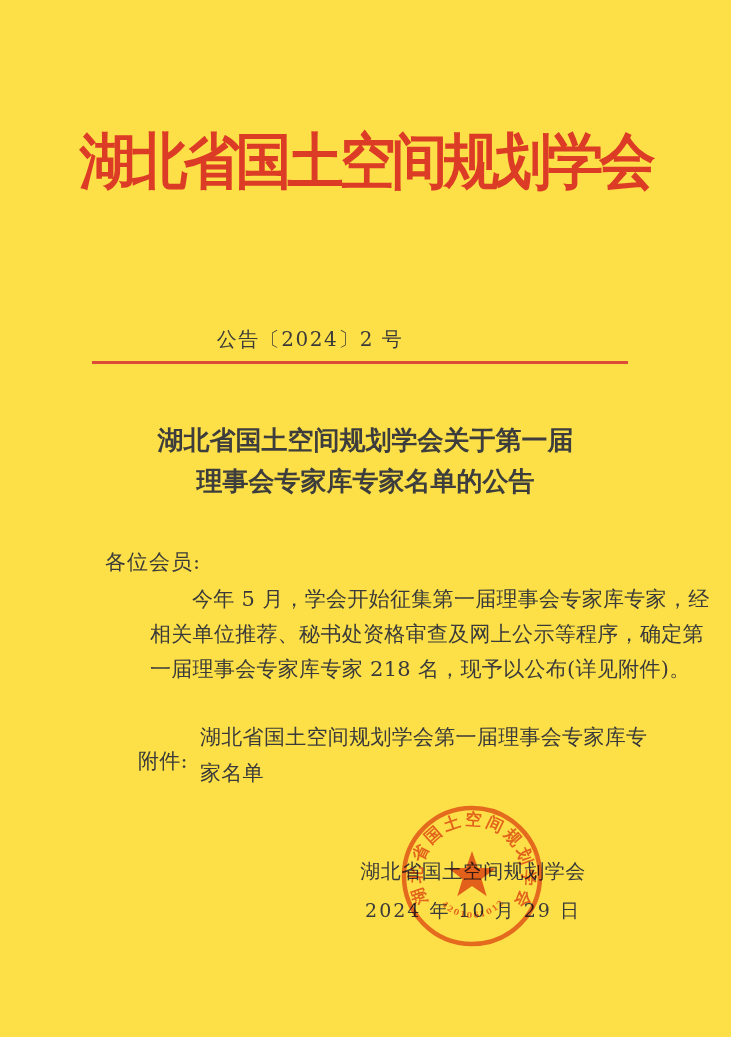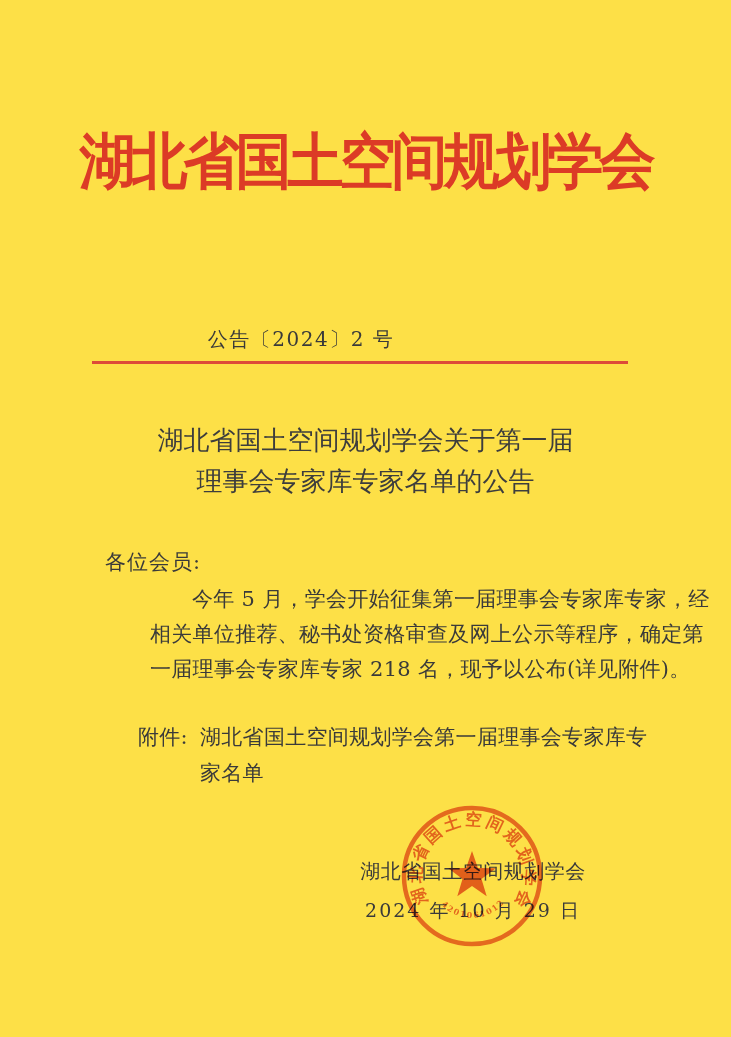--- a/index.html
+++ b/index.html
@@ -17,33 +17,33 @@
     color:var(--c-title_red,#dc3b26);
     transform:scaleY(1.08);transform-origin:top center;
   }
   .announcement{
     position:absolute;top:226px;left:0;width:731px;
     text-align:center;
     font-size:45px;font-weight:bold;letter-spacing:4px;
     color:var(--c-title_red,#dc3b26);
   }
   .doc-number{
-    position:absolute;top:326px;left:0;width:602px;
+    position:absolute;top:326px;left:9px;width:602px;
     text-align:center;
     font-size:20px;letter-spacing:1.5px;
     color:var(--c-body_gray,#3a3a3a);
   }
   .red-line{
     position:absolute;top:361px;left:92px;width:536px;height:3px;
     background:var(--c-divider_red,#dd4b38);
   }
   .heading{
     position:absolute;top:420px;left:0;width:731px;margin:0;
     text-align:center;
-    font-size:26px;font-weight:normal;line-height:41px;letter-spacing:0px;
+    font-size:26px;font-weight:bold;line-height:41px;letter-spacing:0px;
     color:var(--c-heading_gray,#3d3d3d);
   }
   .salutation{
     position:absolute;top:548px;left:105px;
     font-size:21px;letter-spacing:1px;
     color:var(--c-body_gray,#3a3a3a);
   }
   .paragraph{
     position:absolute;top:582px;left:105px;width:560px;
     font-size:21px;line-height:35px;letter-spacing:0.3px;
@@ -51,21 +51,21 @@
     white-space:pre-line;
     text-indent:2em;
     margin-left:45px;
   }
   .attachment{
     position:absolute;top:719px;left:138px;width:540px;
     display:flex;align-items:flex-start;
     font-size:21px;line-height:36px;letter-spacing:0.3px;
     color:var(--c-body_gray,#3a3a3a);
   }
-  .att-label{flex:0 0 auto;margin-right:12px;}
+  .att-label{flex:0 0 auto;margin-right:12px;margin-top:24px;}
   .att-text{white-space:pre-line;}
   .signature{
     position:absolute;top:858px;left:342px;width:262px;
     text-align:center;
     color:var(--c-body_gray,#3a3a3a);
   }
   .sig-name{font-size:20px;letter-spacing:0.5px;}
   .sig-date{font-size:19px;letter-spacing:2px;margin-top:13px;}
   .seal{
     position:absolute;top:801px;left:397px;width:150px;height:150px;

